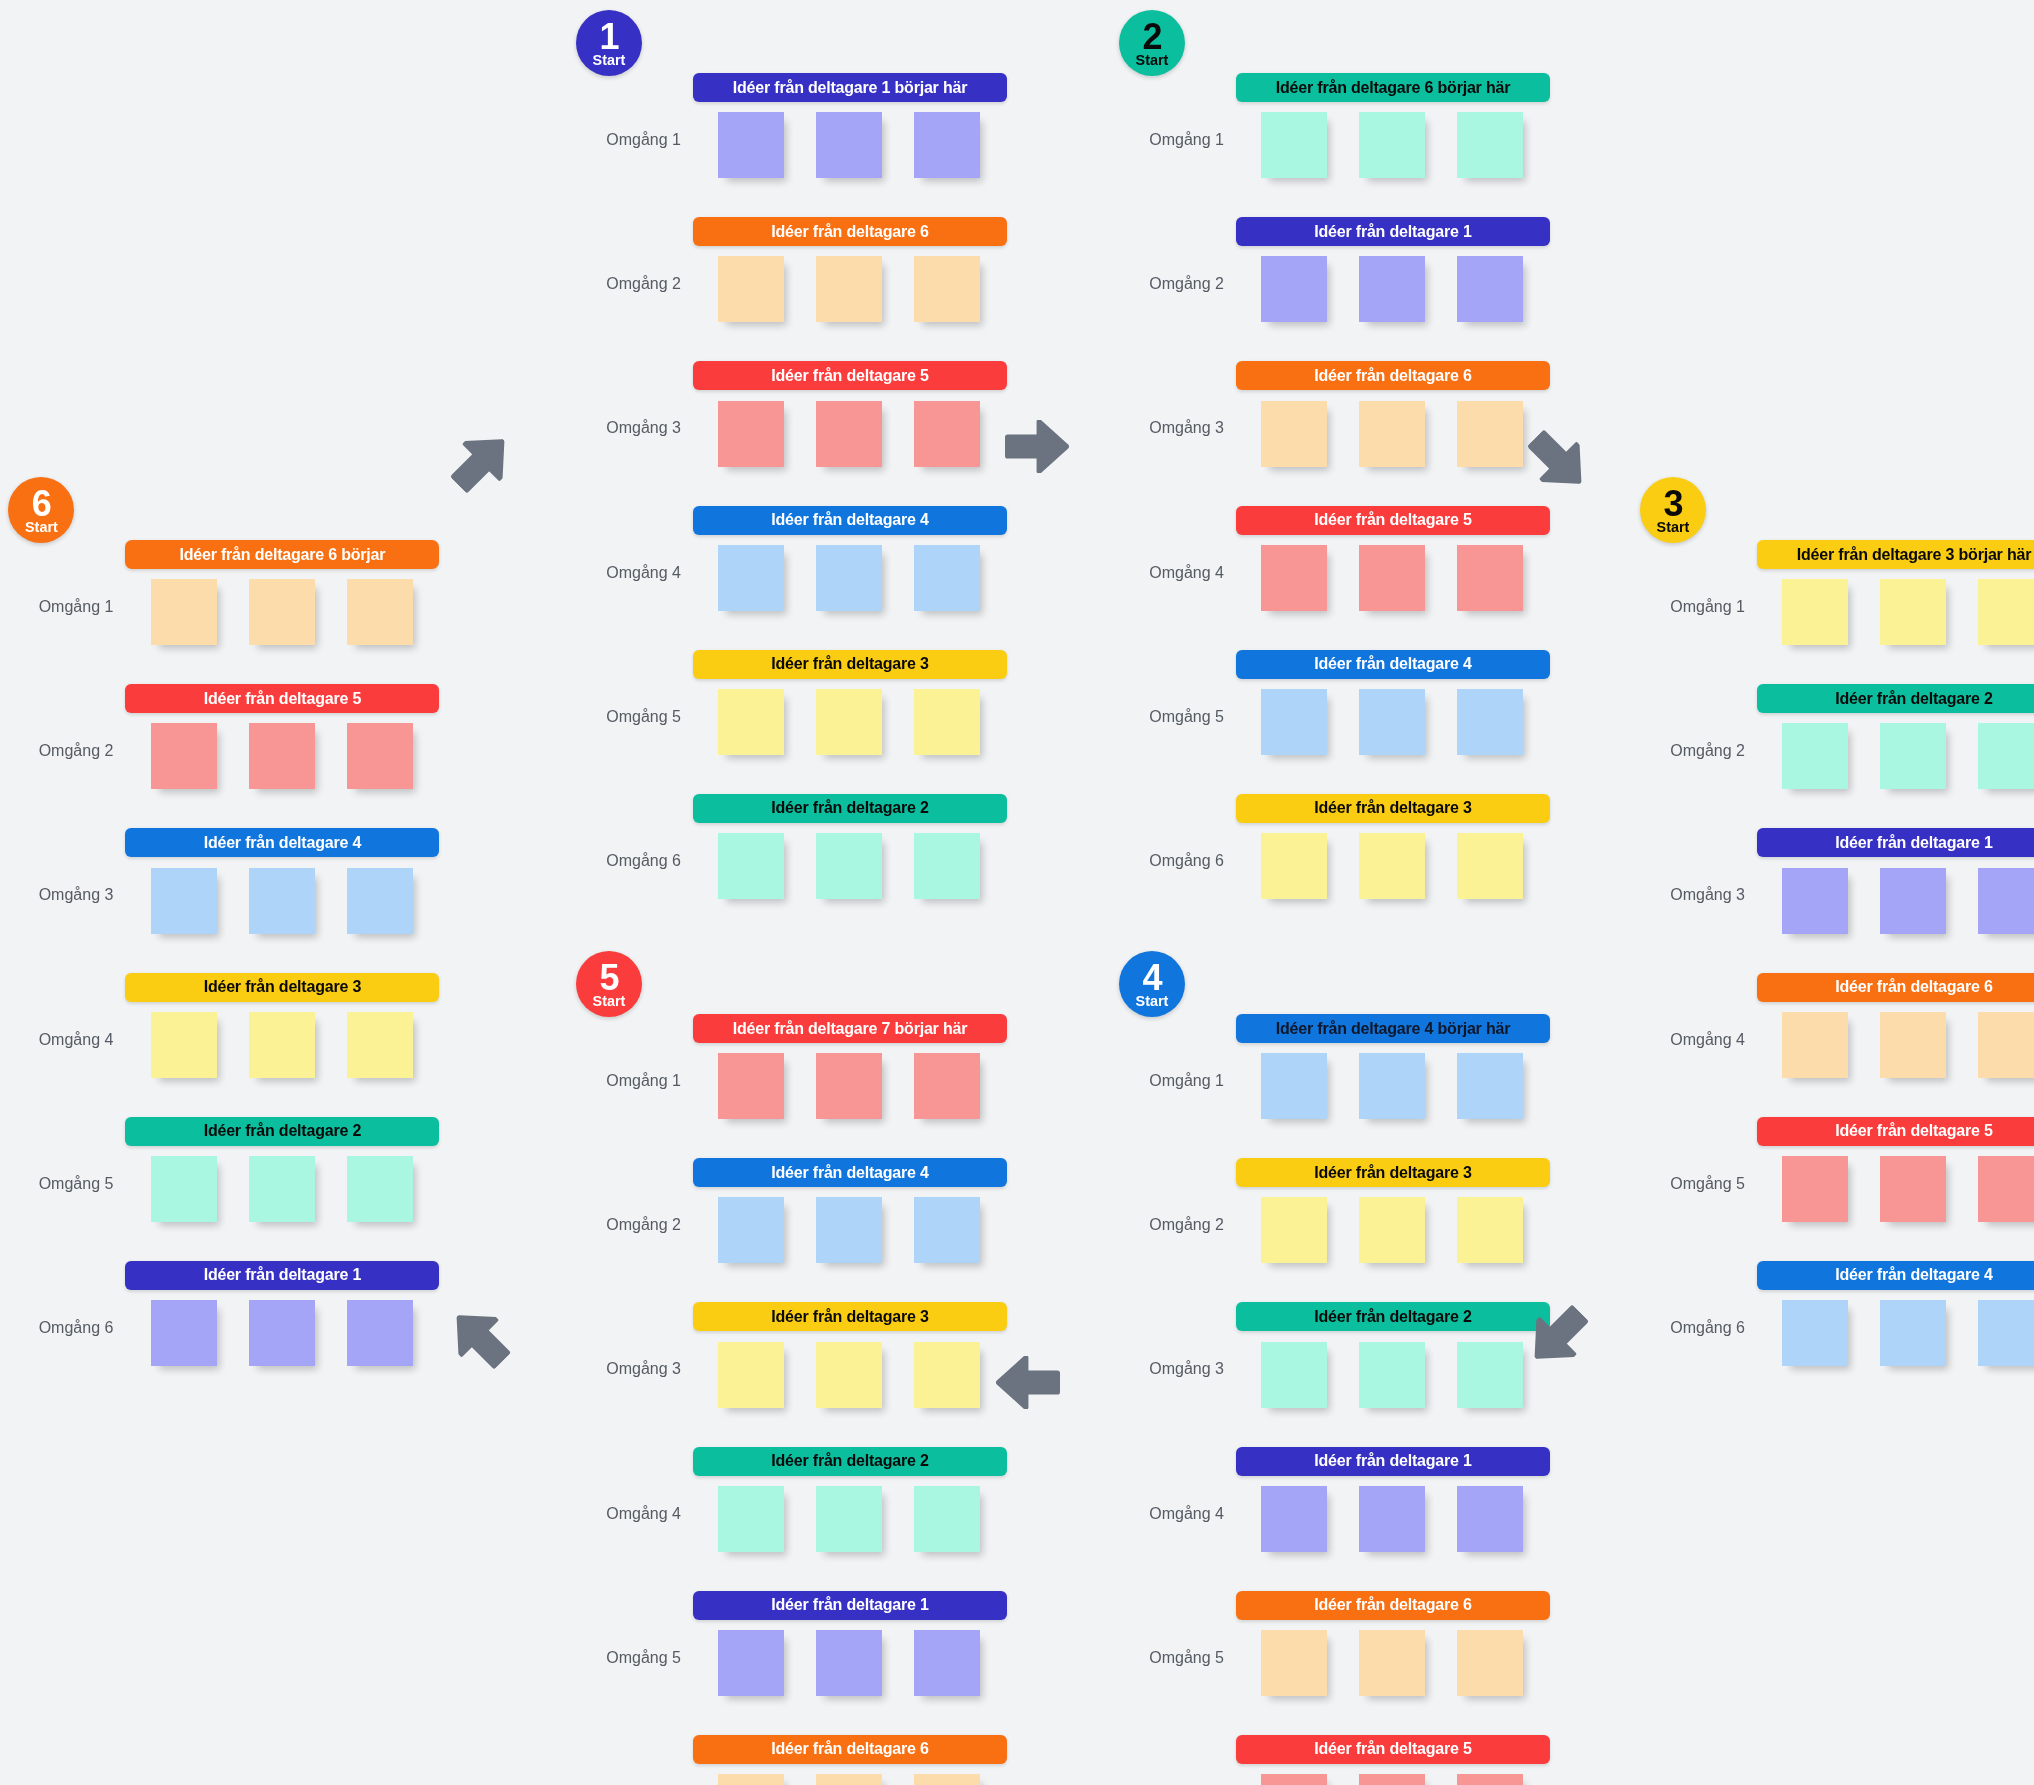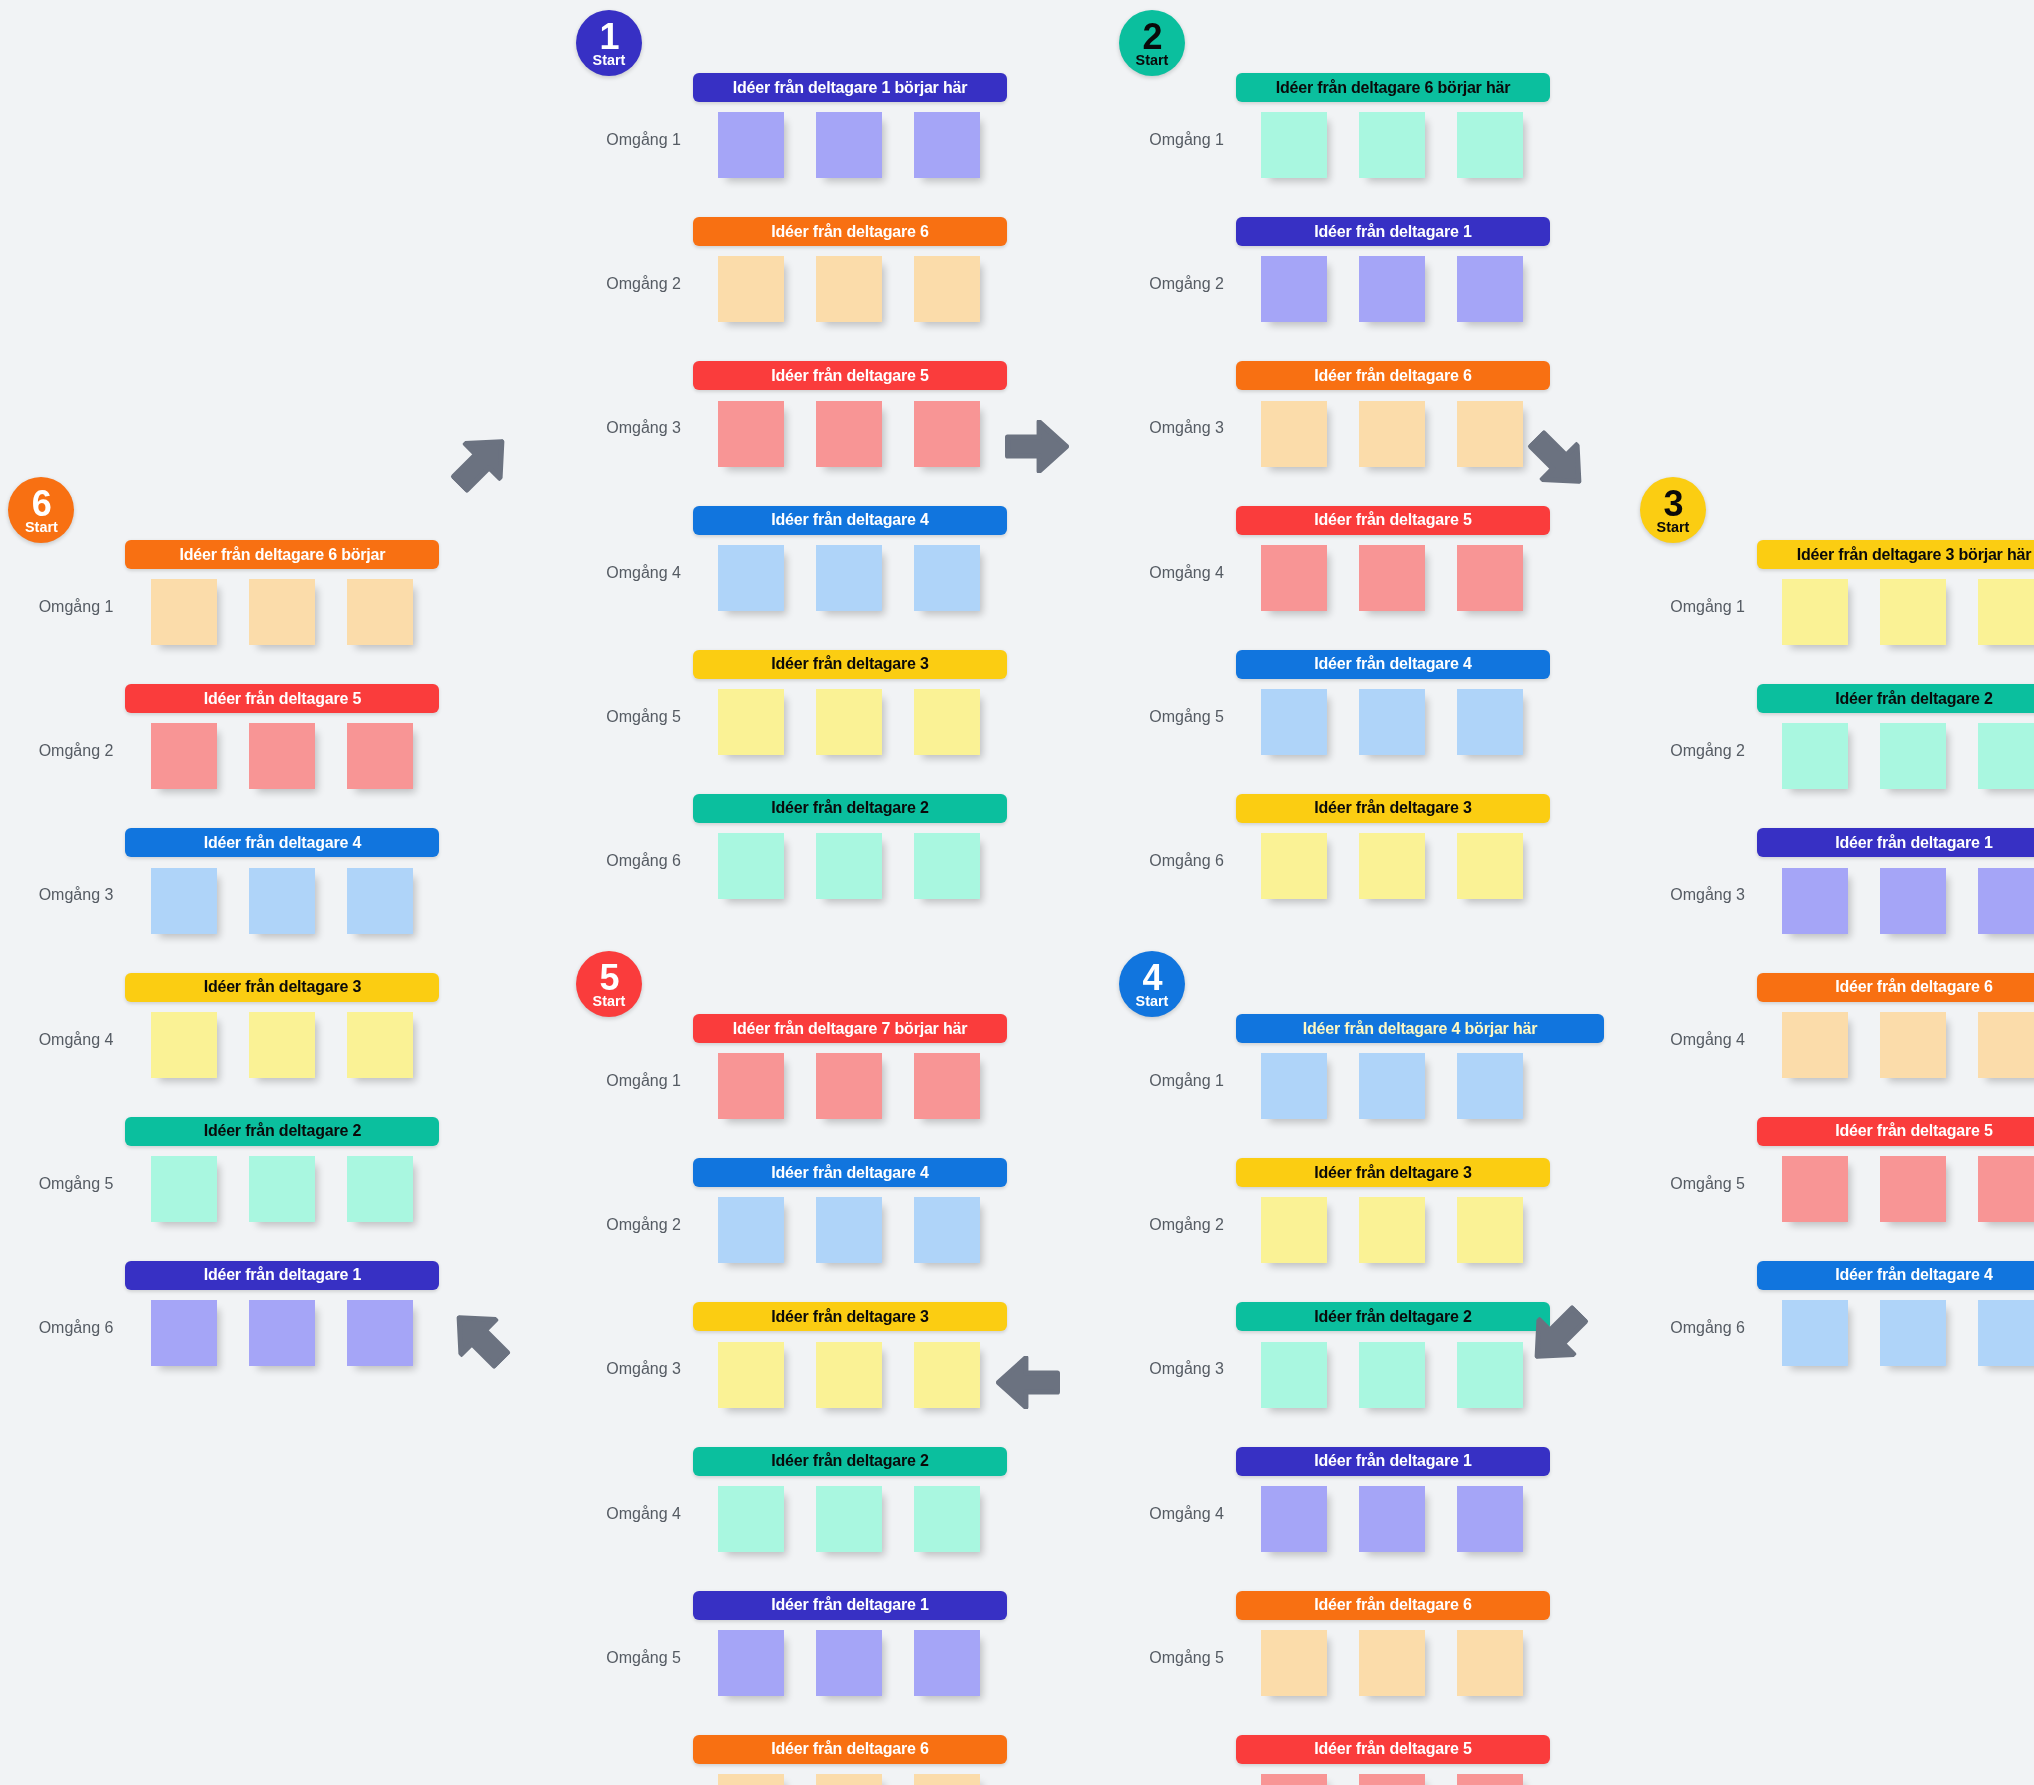--- a/index.html
+++ b/index.html
@@ -267,21 +267,21 @@
           <div class="note" style="background: rgb(175, 212, 249);"></div>
         </div>
       </div>
     </div>
     <div class="panel" style="left: 1136px; top: 975px;">
       <div class="badge" style="left: -17px; top: -24px; background: rgb(17, 117, 222); color: rgb(255, 255, 255);">
         <div class="num">4</div>
         <div class="start">Start</div>
       </div>
       <div class="hdrwrap">
-        <div class="hdr" style="width: 368px; background: rgb(17, 117, 222); color: #fef9c3;">Idéer från deltagare 4 börjar här</div>
+        <div class="hdr" style="width: 314px; background: rgb(17, 117, 222); color: #0f172a;">Idéer från deltagare 4 börjar här</div>
       </div>
       <div class="roundrow">
         <div class="rlabel">Omgång 1</div>
         <div class="notes">
           <div class="note" style="background: rgb(175, 212, 249);"></div>
           <div class="note" style="background: rgb(175, 212, 249);"></div>
           <div class="note" style="background: rgb(175, 212, 249);"></div>
         </div>
       </div>
       <div class="hdrwrap">
@@ -411,21 +411,21 @@
           <div class="note" style="background: rgb(251, 220, 170);"></div>
         </div>
       </div>
     </div>
     <div class="panel" style="left: 25.4px; top: 501px;">
       <div class="badge" style="left: -17px; top: -24px; background: rgb(248, 112, 18); color: rgb(255, 255, 255);">
         <div class="num">6</div>
         <div class="start">Start</div>
       </div>
       <div class="hdrwrap">
-        <div class="hdr" style="width: 314px; background: rgb(248, 112, 18); color: rgb(255, 255, 255);">Idéer från deltagare 6 börjar</div>
+        <div class="hdr" style="width: 314px; background: rgb(248, 112, 18); color: rgb(255, 255, 255); border-radius: 7px;">Idéer från deltagare 6 börjar</div>
       </div>
       <div class="roundrow">
         <div class="rlabel">Omgång 1</div>
         <div class="notes">
           <div class="note" style="background: rgb(251, 220, 170);"></div>
           <div class="note" style="background: rgb(251, 220, 170);"></div>
           <div class="note" style="background: rgb(251, 220, 170);"></div>
         </div>
       </div>
       <div class="hdrwrap">

